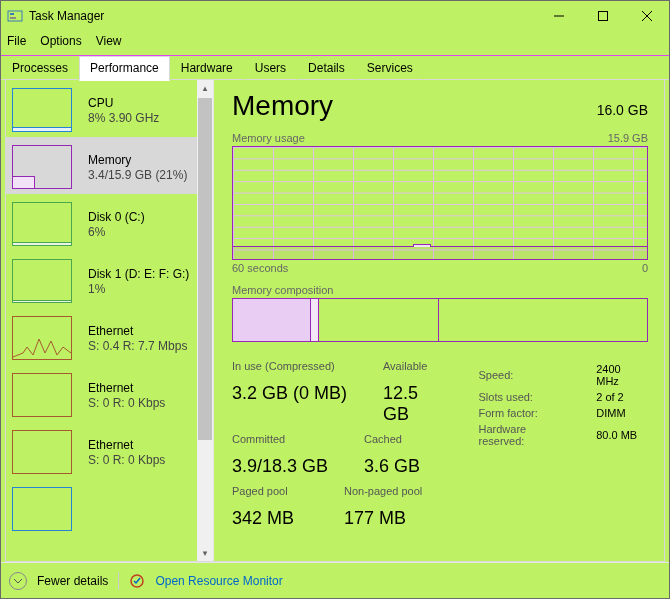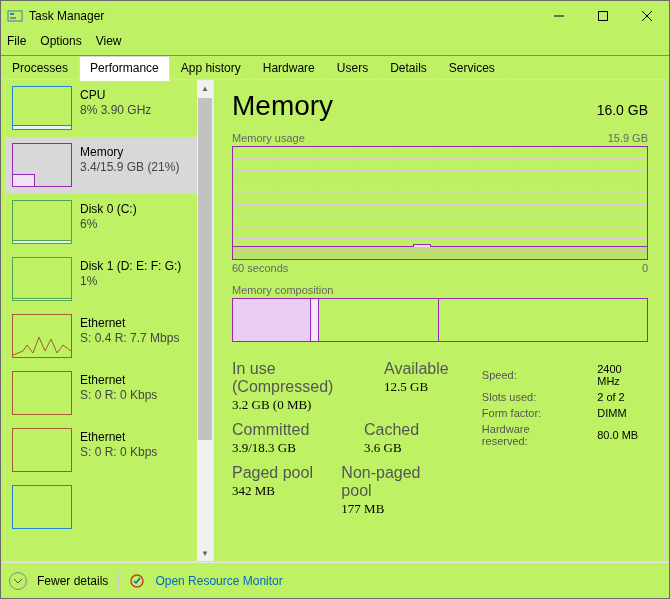--- a/index.html
+++ b/index.html
@@ -17,21 +17,21 @@
   .tab.active { border: 1px solid #d9d9d9; border-bottom: 1px solid #fff; background: #fff; margin-bottom: -1px; }
   .tab:not(.active) { border-bottom: 1px solid #d9d9d9; }
   .tabstrip-border { border-bottom: 1px solid #d9d9d9; flex: 1; }
   .content { display: flex; flex: 1; overflow: hidden; border: 1px solid #d9d9d9; border-top: none; margin: 0 4px; }
   .sidebar { width: 208px; display: flex; flex-direction: column; border-right: 1px solid #e5e5e5; }
   .sbwrap { flex: 1; overflow: hidden; position: relative; }
   .scrollbar { position: absolute; right: 0; top: 0; bottom: 0; width: 16px; background: #f0f0f0; display: flex; flex-direction: column; align-items: center; justify-content: space-between; }
   .scrollbar .arrow { width: 16px; height: 16px; display: flex; align-items: center; justify-content: center; font-size: 9px; color: #606060; }
   .scrollbar .thumb { width: 14px; background: #c2c2c2; position: absolute; top: 18px; height: 342px; left: 1px; }
   .sidebar-items { padding-right: 16px; }
-  .sb-item { display: flex; align-items: flex-start; padding: 4px 6px; gap: 8px; cursor: default; height: 57px; }
+  .sb-item { display: flex; align-items: center; padding: 4px 6px; gap: 16px; cursor: default; height: 57px; }
   .sb-item.selected { background: #d8d8d8; }
   .thumb-chart { width: 60px; height: 44px; border: 1px solid; position: relative; margin-top: 2px; }
   .cpu-border { border-color: #2684d6; }
   .mem-border { border-color: #9528b4; }
   .disk-border { border-color: #4ca64c; }
   .eth-border { border-color: #a65b2e; }
   .gpu-border { border-color: #2684d6; }
   .thumb-fill-cpu { position:absolute; left:0; right:0; bottom:0; height:4px; background:#e8f2fb; border-top:1px solid #2684d6;}
   .thumb-fill-mem { position:absolute; left:0; bottom:0; width:22px; height:12px; background:#f3e3f9; border-top:1px solid #9528b4; border-right:1px solid #9528b4;}
   .thumb-fill-disk { position:absolute; left:0; right:0; bottom:0; height:3px; background:#e6f3e6; border-top:1px solid #4ca64c;}
@@ -53,22 +53,22 @@
   .big-chart .step { position:absolute; width:18px; height:3px; background:#f3e3f9; border:1px solid #9528b4; border-bottom:none; bottom:12px; left:180px;}
   .axis-row { display:flex; justify-content:space-between; font-size:11px; color:#666; margin-top:2px;}
   .comp-chart { height:44px; border:1px solid #9528b4; margin-top:2px; display:flex;}
   .comp-seg1 { width:78px; background:#e9cdf2; border-right:1px solid #9528b4;}
   .comp-seg1b { width:8px; background:#f4e7f9; border-right:1px solid #9528b4;}
   .comp-seg2 { width:120px; border-right:1px solid #9528b4;}
   .stats { display:flex; margin-top:18px; font-size:12px;}
   .stats-left { display:flex; flex-direction:column; gap:2px;}
   .stat-row { display:flex; gap:22px;}
   .stat { display:flex; flex-direction:column;}
-  .stat .lbl { color:#555; font-size:16px;}
-  .stat .val { font-size:13px; margin-top:1px; margin-bottom:6px;font-family:Liberation Serif, serif;}
+  .stat .lbl { color:#555; font-size:11px;}
+  .stat .val { font-size:18px; margin-top:11px; margin-bottom:6px;}
   .stats-right { margin-left:28px; font-size:11px; color:#555;}
   .stats-right table td { padding: 1px 0; }
   .stats-right table td:first-child { padding-right:20px;}
   .stats-right table td:last-child { color:#000;}
   .footer { height:36px; border-top:1px solid #e5e5e5; display:flex; align-items:center; padding:0 8px; gap:10px; font-size:12px;}
   .footer .circ { width:18px; height:18px; border:1px solid #888; border-radius:50%; display:inline-flex; align-items:center; justify-content:center; font-size:10px; color:#555;}
   .footer .sep { width:1px; height:18px; background:#ccc;}
   .footer .link { color:#0066cc;}
   .orm-icon { width:16px; height:16px; display:inline-flex; align-items:center; justify-content:center;}
 </style>
@@ -107,21 +107,20 @@
 
   <div class="menubar">
     <span>File</span>
     <span>Options</span>
     <span>View</span>
   </div>
 
   <div class="tabs">
     <div class="tab">Processes</div>
     <div class="tab active">Performance</div>
-    <div class="tab">App history</div>
     <div class="tab">Hardware</div>
     <div class="tab">Users</div>
     <div class="tab">Details</div>
     <div class="tab">Services</div>
     <div class="tabstrip-border"></div>
   </div>
 
   <div class="content">
     <div class="sidebar">
       <div class="sbwrap">

